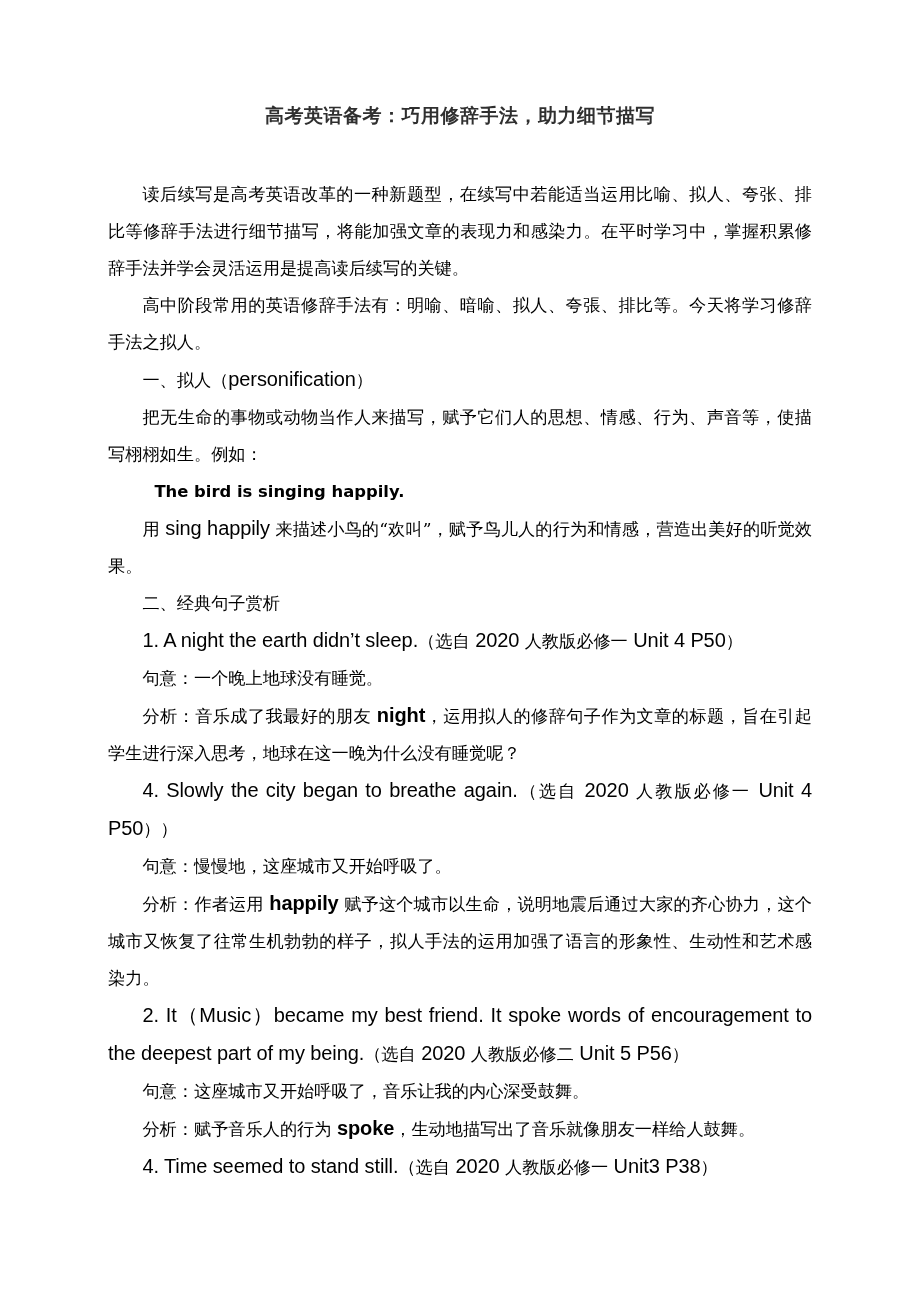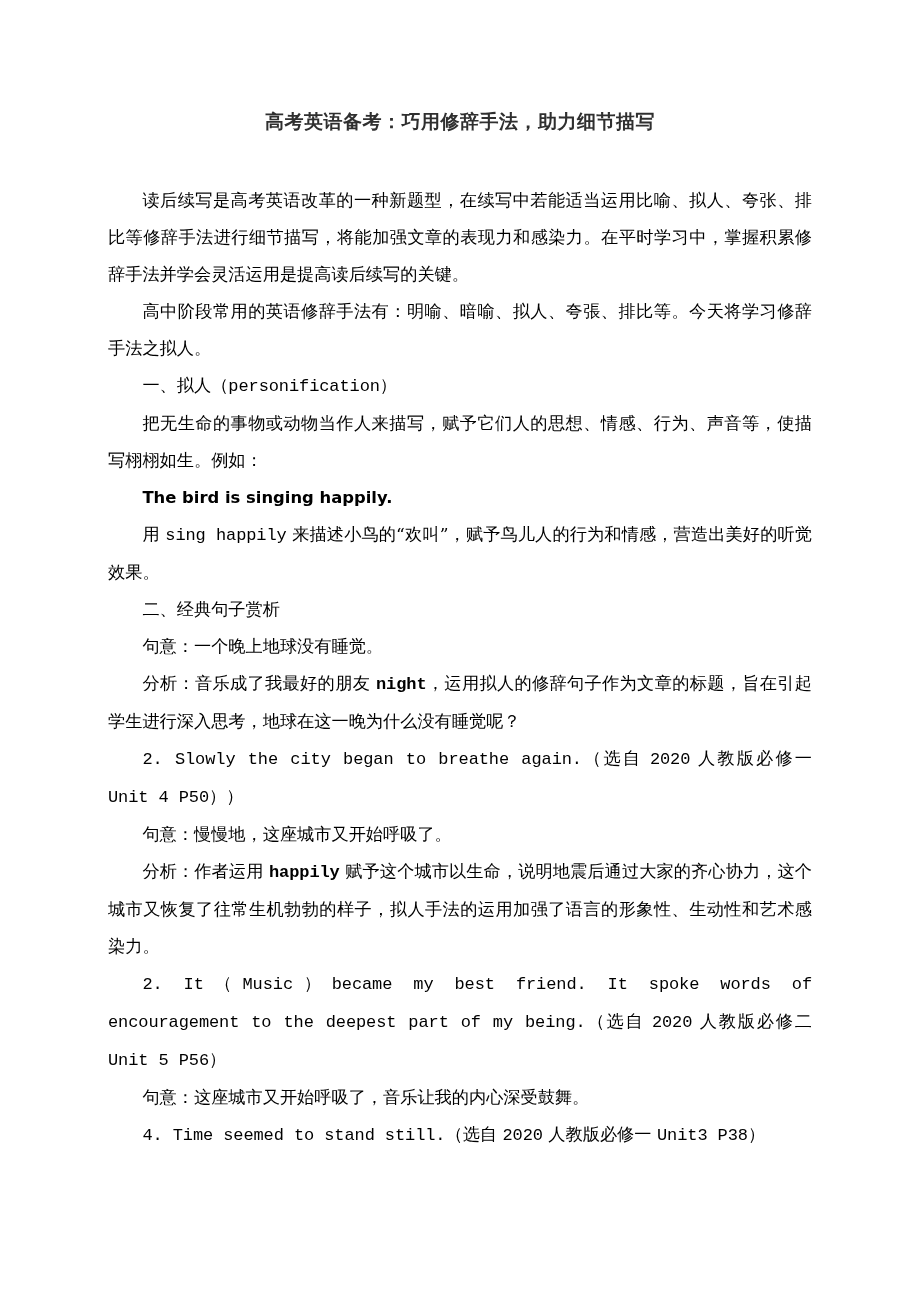--- a/index.html
+++ b/index.html
@@ -24,21 +24,21 @@
     padding: 0 108px;
   }
 
   .doc-title {
     text-align: center;
     font-family: "DejaVu Serif", "Liberation Serif", serif;
     font-weight: bold;
     font-size: 19px;
     line-height: 30px;
     color: #2f2f2f;
-    margin: 16px;
+    margin: 10px;
     padding-top: 90px;
     letter-spacing: 0.5px;
   }
 
   .body-block {
     margin-top: 46px;
   }
 
   p.para {
     margin: 0;
@@ -49,54 +49,57 @@
     color: #000000;
     word-break: break-word;
   }
 
   p.indent {
     text-indent: 2em;
   }
 
   
   .en {
-    font-family: Liberation Mono, monospace;
-    font-size: 17px;
+    font-family: Liberation Sans, sans-serif;
+    font-size: 20px;
     letter-spacing: -0.1px;
   }
   .en.b {
     font-weight: bold;
   }
   .bold-line {
     font-family: "DejaVu Sans", "Liberation Sans", sans-serif;
     font-weight: bold;
     font-size: 16.4px;
+    margin-left: 12px;
   }
   .cn {
     font-family: "DejaVu Serif", "Liberation Serif", serif;
   }
 </style>
 </head>
 <body>
 
 <div class="page">
 
   <h1 class="doc-title">高考英语备考：巧用修辞手法，助力细节描写</h1>
 
   <div class="body-block">
       <p class="para indent"><span class="cn">读后续写是高考英语改革的一种新题型，在续写中若能适当运用比喻、拟人、夸张、排比等修辞手法进行细节描写，将能加强文章的表现力和感染力。在平时学习中，掌握积累修辞手法并学会灵活运用是提高读后续写的关键。</span></p>
       <p class="para indent"><span class="cn">高中阶段常用的英语修辞手法有：明喻、暗喻、拟人、夸張、排比等。今天将学习修辞手法之拟人。</span></p>
       <p class="para indent"><span class="cn">一、拟人（</span><span class="en">personification</span><span class="cn">）</span></p>
       <p class="para indent"><span class="cn">把无生命的事物或动物当作人来描写，赋予它们人的思想、情感、行为、声音等，使描写栩栩如生。例如：</span></p>
       <p class="para indent"><span class="bold-line">The bird is singing happily.</span></p>
       <p class="para indent"><span class="cn">用 </span><span class="en">sing happily</span><span class="cn"> 来描述小鸟的“欢叫”，赋予鸟儿人的行为和情感，营造出美好的听觉效果。</span></p>
       <p class="para indent"><span class="cn">二、经典句子赏析</span></p>
+      <p class="para indent"><span class="en">1. A night the earth didn’t sleep.</span><span class="cn">（选自 </span><span class="en">2020</span><span class="cn"> 人教版必修一 </span><span class="en">Unit 4 P50</span><span class="cn">）</span></p>
       <p class="para indent"><span class="cn">句意：一个晚上地球没有睡觉。</span></p>
       <p class="para indent"><span class="cn">分析：音乐成了我最好的朋友 </span><span class="en b">night</span><span class="cn">，运用拟人的修辞句子作为文章的标题，旨在引起学生进行深入思考，地球在这一晚为什么没有睡觉呢？</span></p>
-      <p class="para indent"><span class="en">2. Slowly the city began to breathe again.</span><span class="cn">（选自 </span><span class="en">2020</span><span class="cn"> 人教版必修一 </span><span class="en">Unit 4 P50</span><span class="cn">））</span></p>
+      <p class="para indent"><span class="en">4. Slowly the city began to breathe again.</span><span class="cn">（选自 </span><span class="en">2020</span><span class="cn"> 人教版必修一 </span><span class="en">Unit 4 P50</span><span class="cn">））</span></p>
       <p class="para indent"><span class="cn">句意：慢慢地，这座城市又开始呼吸了。</span></p>
       <p class="para indent"><span class="cn">分析：作者运用 </span><span class="en b">happily</span><span class="cn"> 赋予这个城市以生命，说明地震后通过大家的齐心协力，这个城市又恢复了往常生机勃勃的样子，拟人手法的运用加强了语言的形象性、生动性和艺术感染力。</span></p>
       <p class="para indent"><span class="en">2. It（Music）became my best friend. It spoke words of encouragement to the deepest part of my being.</span><span class="cn">（选自 </span><span class="en">2020</span><span class="cn"> 人教版必修二 </span><span class="en">Unit 5 P56</span><span class="cn">）</span></p>
       <p class="para indent"><span class="cn">句意：这座城市又开始呼吸了，音乐让我的内心深受鼓舞。</span></p>
+      <p class="para indent"><span class="cn">分析：赋予音乐人的行为 </span><span class="en b">spoke</span><span class="cn">，生动地描写出了音乐就像朋友一样给人鼓舞。</span></p>
       <p class="para indent"><span class="en">4. Time seemed to stand still.</span><span class="cn">（选自 </span><span class="en">2020</span><span class="cn"> 人教版必修一 </span><span class="en">Unit3 P38</span><span class="cn">）</span></p>
     </div>
 
 </div>
 
 </body></html>

